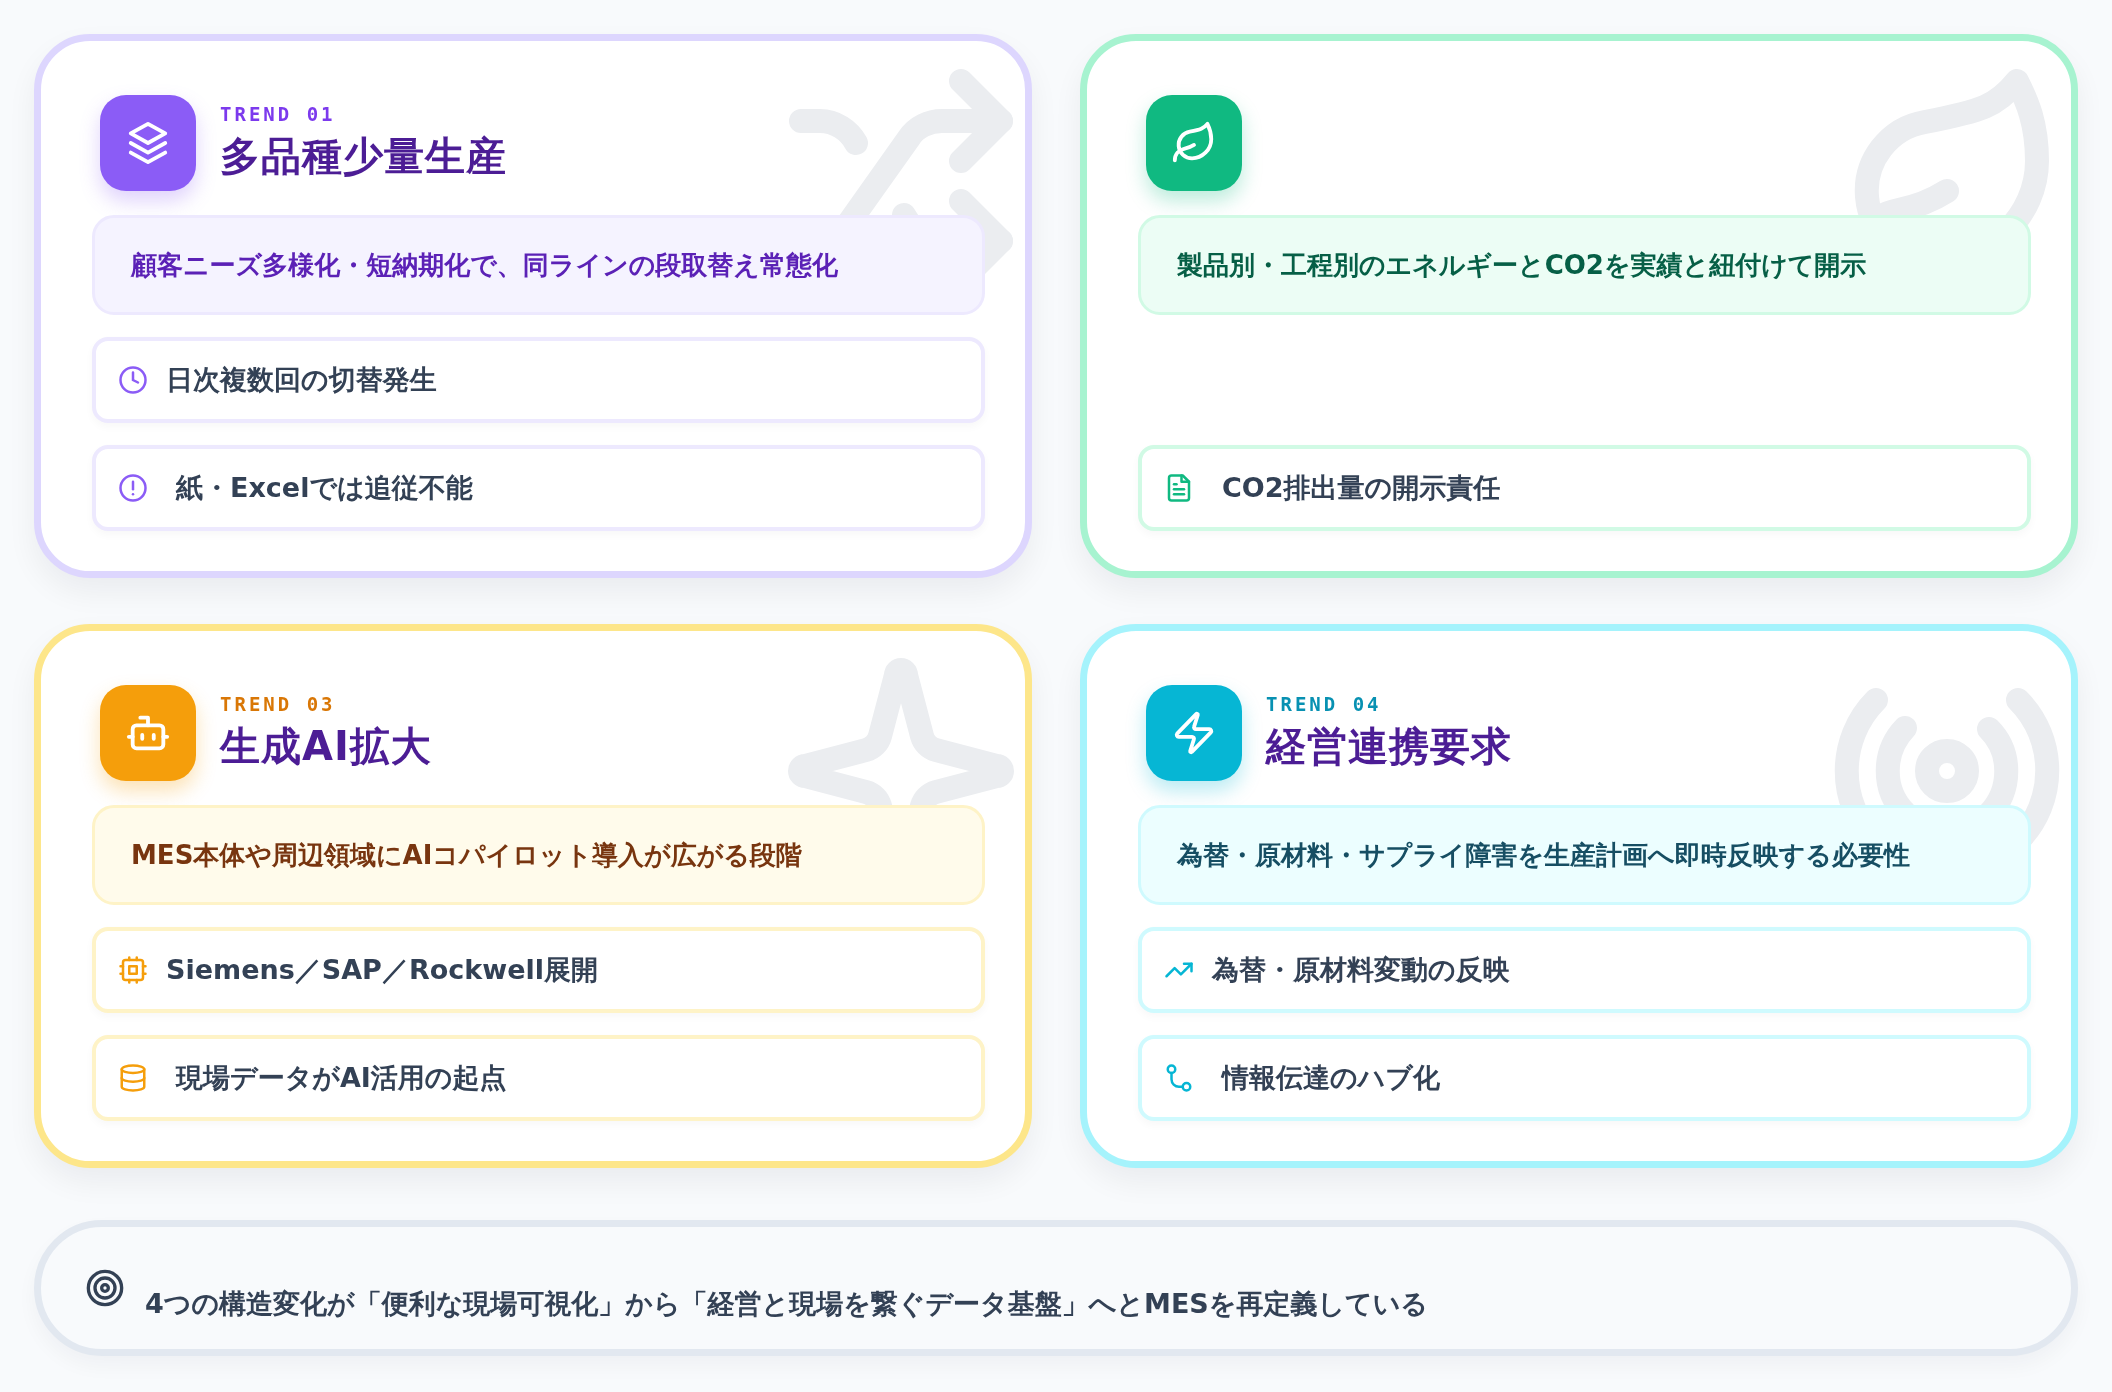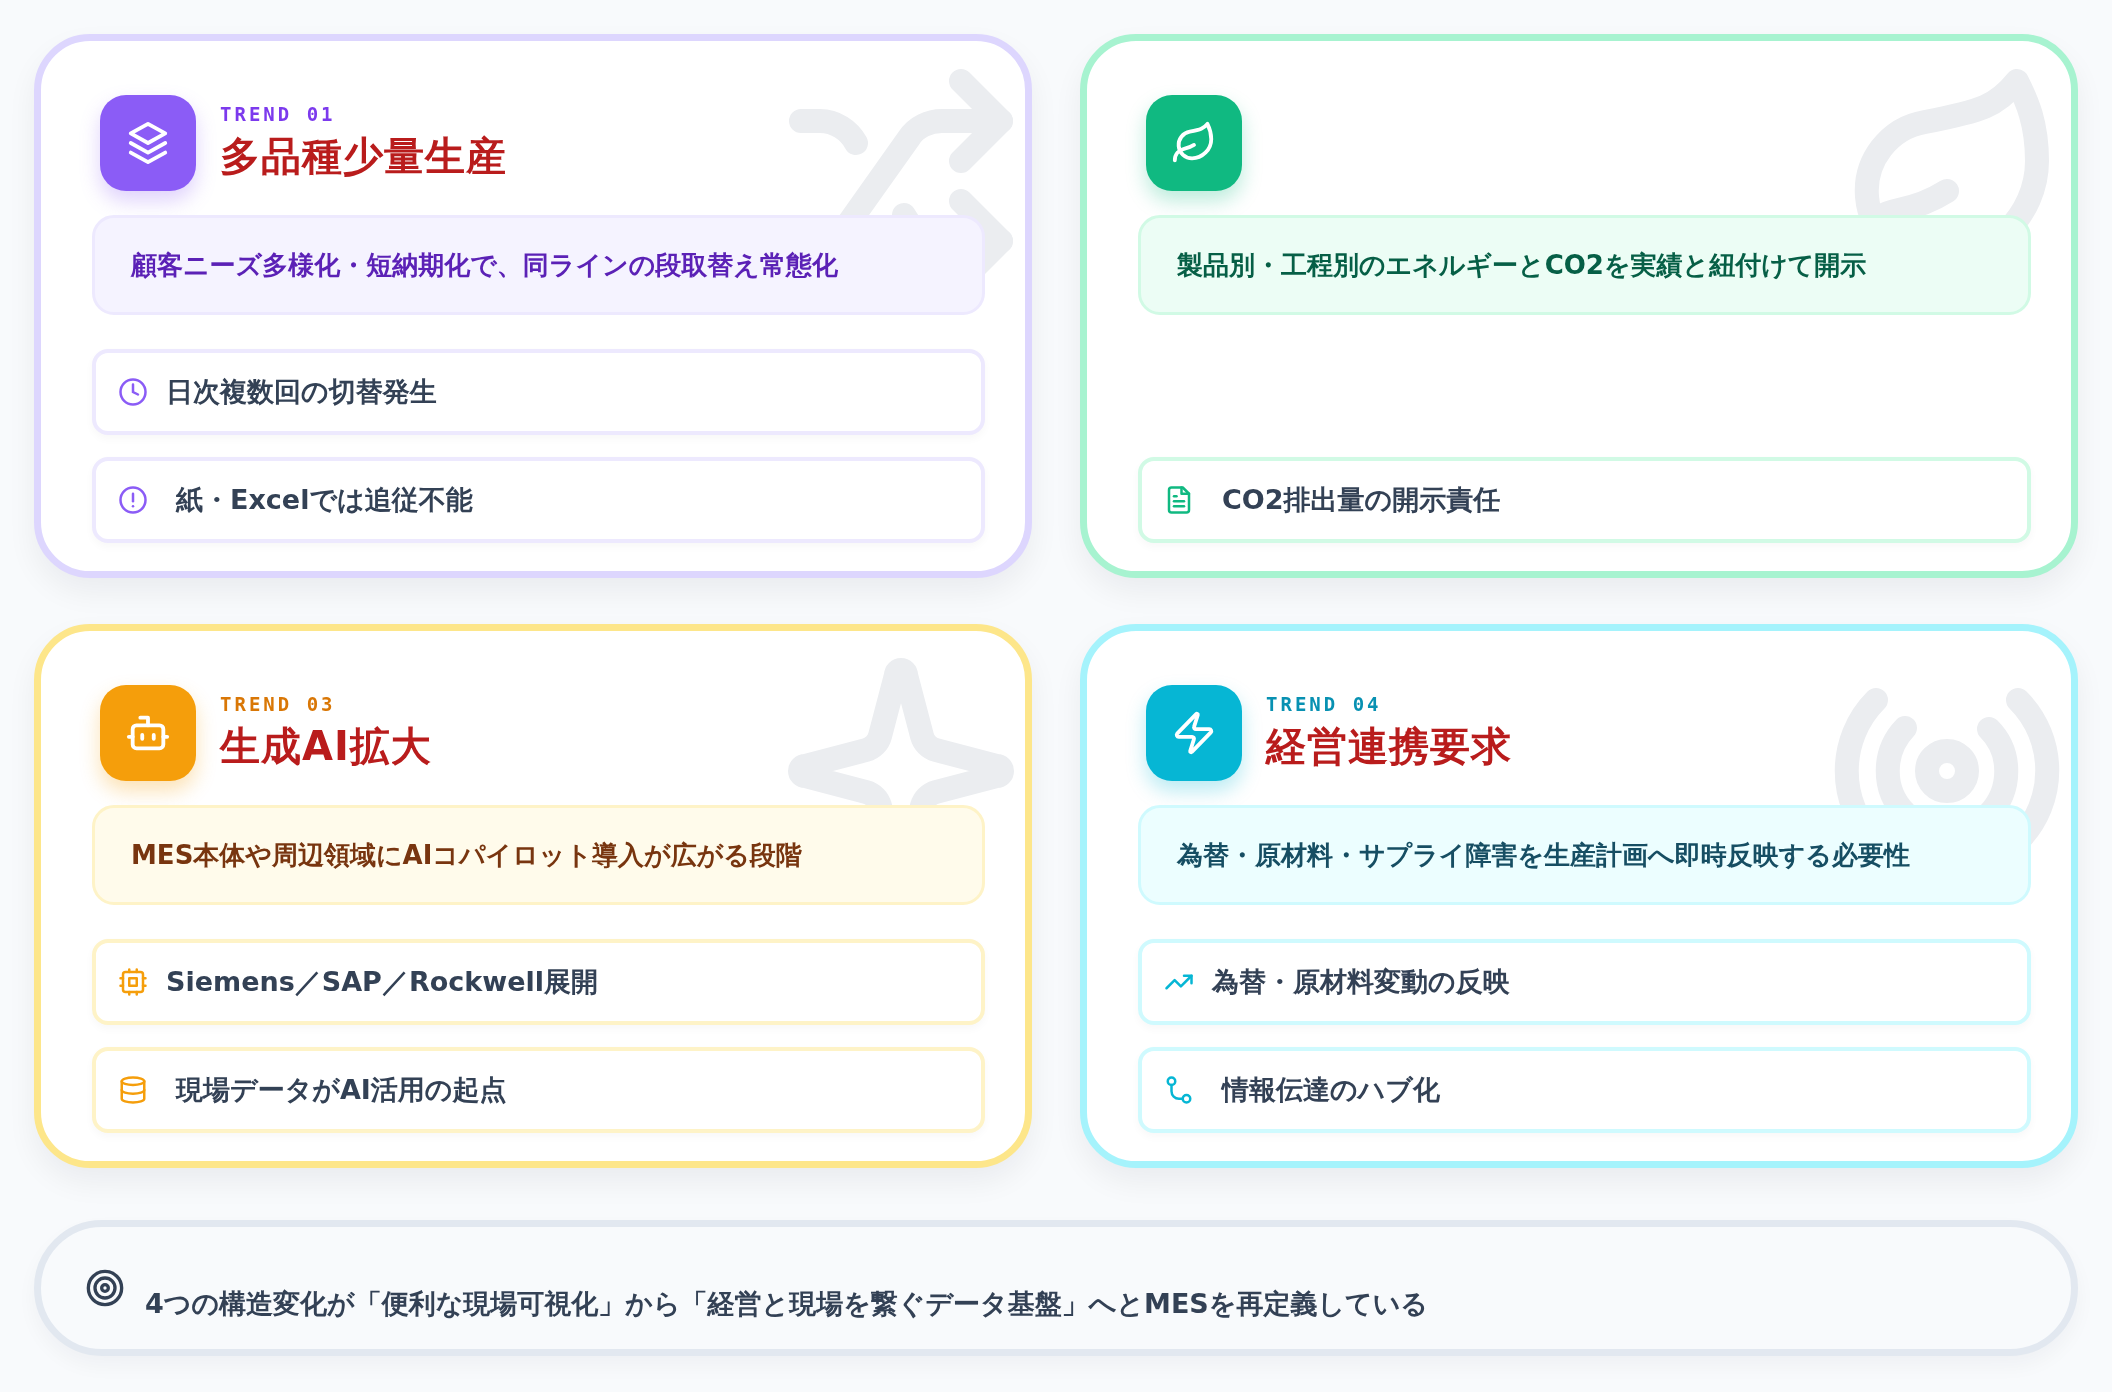--- a/index.html
+++ b/index.html
@@ -15,32 +15,32 @@
   .watermark svg { width: 100%; height: 100%; }
 
   .head { position: absolute; left: 51px; top: 54px; display: flex; align-items: center; gap: 24px; padding-left: 8px; }
   .icon-box { width: 96px; height: 96px; border-radius: 26px; background: var(--accent);
               display: flex; align-items: center; justify-content: center;
               box-shadow: 0 10px 20px var(--glow); }
   .icon-box svg { width: 46px; height: 46px; }
   .titles { display: flex; flex-direction: column; }
   .trend-label { font-family: "DejaVu Sans Mono", "Liberation Mono", monospace; font-size: 19px;
                  letter-spacing: 3px; font-weight: bold; color: var(--label); margin-bottom: 4px; }
-  .trend-title { font-size: 40px; font-weight: bold; color: #b91c1c; letter-spacing: 1px; }
+  .trend-title { font-size: 40px; font-weight: bold; color: #4c1d95; letter-spacing: 1px; }
 
   .summary { position: absolute; left: 51px; top: 174px; width: 893px; height: 100px;
              border-radius: 22px; background: var(--soft); border: 3px solid var(--soft-border);
              display: flex; align-items: center; padding-left: 36px;
              font-size: 26px; font-weight: bold; color: var(--summary-text); }
 
   .point { position: absolute; left: 51px; width: 893px; height: 86px; border-radius: 16px;
            background: #ffffff; border: 4px solid var(--soft-border);
            display: flex; align-items: center; padding-left: 22px; gap: 18px;
            font-size: 27px; font-weight: bold; color: #334155;
-           box-shadow: 0 4px 8px rgba(15,23,42,0.03); margin-top: 12px; }
+           box-shadow: 0 4px 8px rgba(15,23,42,0.03); }
   .point.p1 { top: 296px; }
   .point.p2 { top: 404px; gap: 28px; }
   .point svg { width: 30px; height: 30px; flex: none; }
 
   .purple { --border:#ddd6fe; --accent:#8b5cf6; --glow:rgba(139,92,246,0.28); --label:#7c3aed;
             --soft:#f5f3ff; --soft-border:#ede9fe; --summary-text:#5b21b6; --ic:#8b5cf6; }
   .green  { --border:#a7f3d0; --accent:#10b981; --glow:rgba(16,185,129,0.28); --label:#059669;
             --soft:#ecfdf5; --soft-border:#d1fae5; --summary-text:#065f46; --ic:#10b981; }
   .amber  { --border:#fde68a; --accent:#f59e0b; --glow:rgba(245,158,11,0.3); --label:#d97706;
             --soft:#fffbeb; --soft-border:#fef3c7; --summary-text:#78350f; --ic:#f59e0b; }

